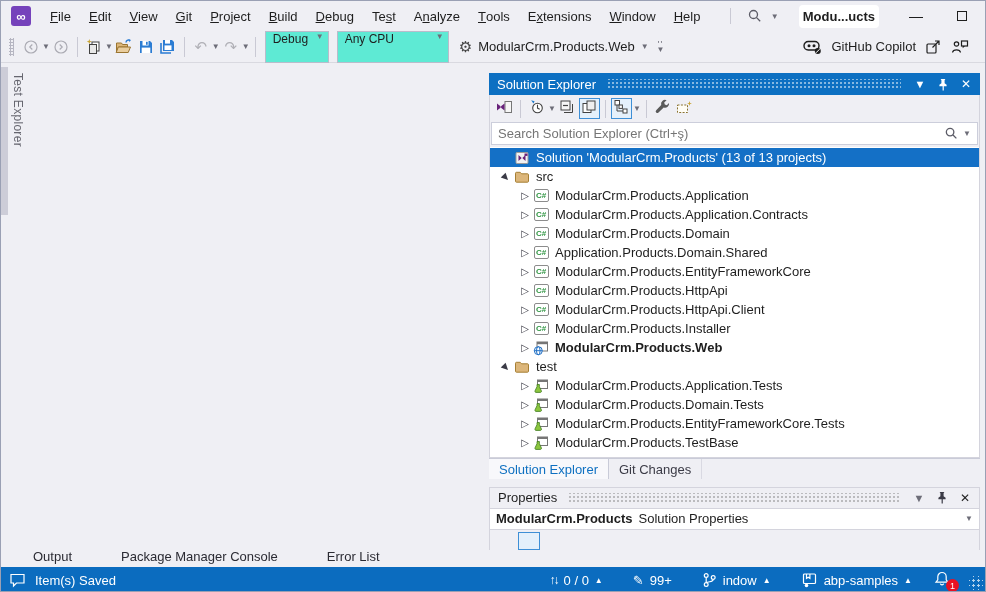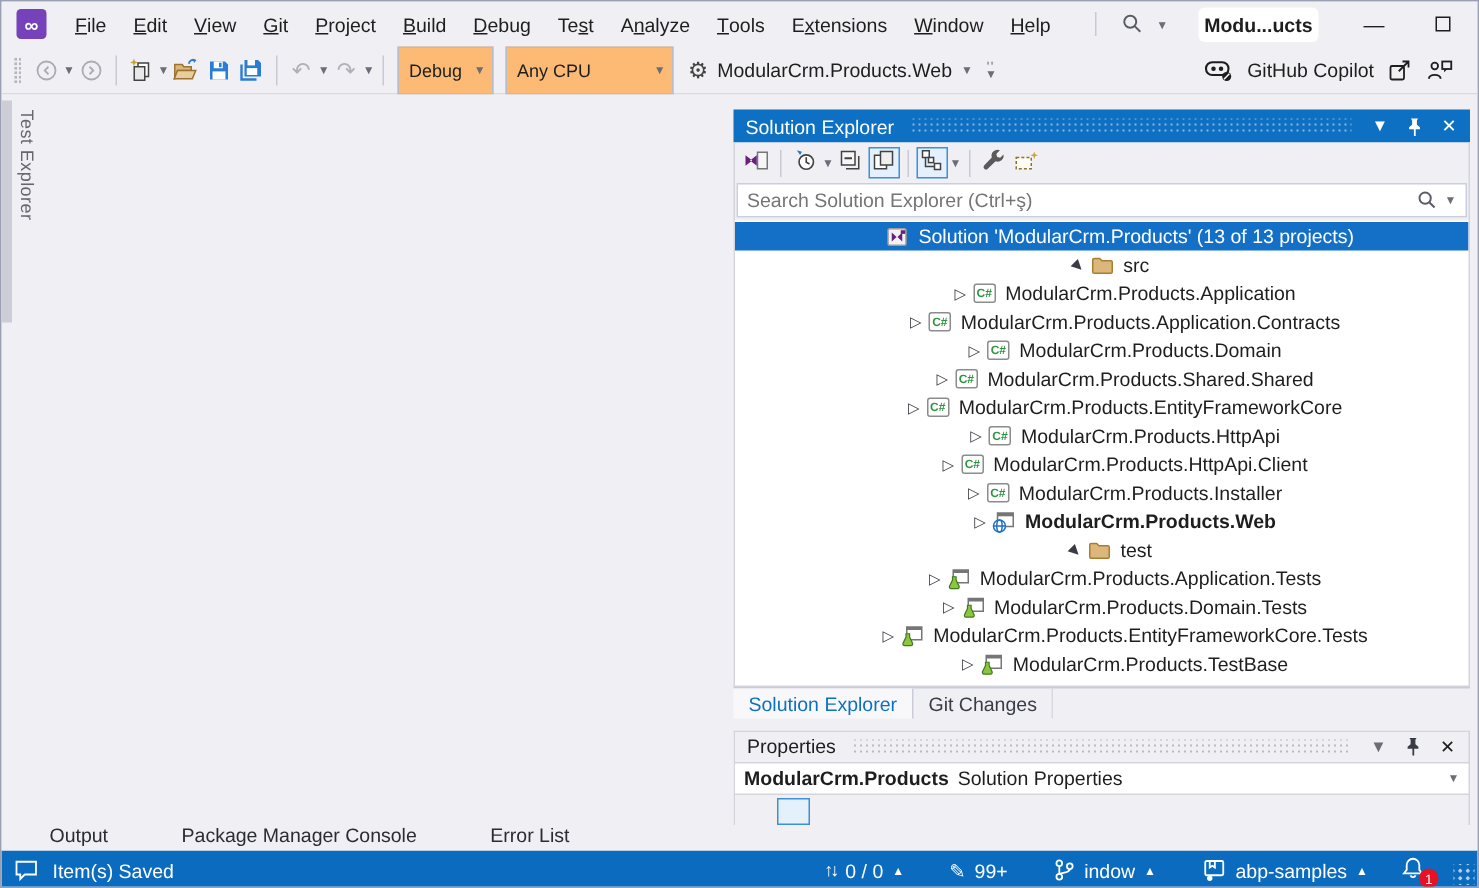--- a/index.html
+++ b/index.html
@@ -24,21 +24,21 @@
   .win-btn { width:46px; height:100%; display:flex; align-items:center; justify-content:center; font-size:14px; color:#1E1E1E; }
   .max-glyph { width:10px; height:10px; border:1.2px solid #1E1E1E; display:inline-block; }
   .caret { font-size:8px; color:#6D6D78; }
 
   
   .toolbar { height:32px; display:flex; align-items:center; background:#EFEFF4; border-bottom:1px solid #D9D9E0; padding:0 6px; }
   .grip { width:5px; height:18px; margin:0 6px 0 2px;
     background-image:radial-gradient(#B6B6C2 1px, transparent 1.1px); background-size:3px 3px; }
   .tbtn { display:flex; align-items:center; justify-content:center; min-width:22px; height:24px; padding:0 1px; }
   .tsep { width:1px; height:20px; background:#C9C9D4; margin:0 5px; }
-  .combo { background:#fdba74; border:1px solid #B9BCCB; height:32px; display:flex; align-items:center;
+  .combo { background:#5eead4; border:1px solid #B9BCCB; height:32px; display:flex; align-items:flex-start;
     font-size:12px; padding:0 4px 0 7px; margin:0 4px; }
   .combo .cval { flex:1; }
   .combo-debug { width:64px; } .combo-cpu { width:112px; }
   .target-sel { display:flex; align-items:center; gap:6px; padding:0 6px; font-size:13px; }
   .gear { font-size:15px; color:#444; }
   .overflow-ind { display:flex; flex-direction:column; align-items:center; line-height:5px; margin-left:2px; color:#6D6D78; }
   .overflow-ind .q { font-size:9px; letter-spacing:1px; }
   .copilot-area { display:flex; align-items:center; gap:9px; padding-right:10px; font-size:13px; }
 
   
@@ -63,21 +63,21 @@
      border-left:1px solid #D4D4DD; border-right:1px solid #D4D4DD; }
   .se-tbtn { display:flex; align-items:center; justify-content:center; min-width:21px; height:21px; border:1px solid transparent; }
   .se-tbtn.selected { border:1px solid #3E8FD6; background:#E4F0FB; }
   .se-sep { width:1px; height:18px; background:#C9C9D4; margin:0 4px; }
 
   .search-row { padding:0 1px 2px 1px; background:#EFEFF4; border-left:1px solid #D4D4DD; border-right:1px solid #D4D4DD; }
   .search-box { height:23px; background:#fff; border:1px solid #CCCEDB; display:flex; align-items:center; padding:0 6px; }
   .search-box input { flex:1; border:none; outline:none; font-size:13px; color:#6A6A74; font-family:inherit; background:transparent; }
 
   .tree { background:#fff; border:1px solid #D4D4DD; border-top:none; height:311px; overflow:hidden; padding-top:1px; }
-  .trow { height:19px; display:flex; align-items:center; font-size:13px; white-space:nowrap;justify-content:center; }
+  .trow { height:19px; display:flex; align-items:center; font-size:13px; white-space:nowrap; }
   .trow.selected { background:#1470C6; color:#fff; }
   .trow .arrow { width:16px; text-align:center; font-size:10px; color:#3B3B46; flex:none; }
   .trow.selected .arrow { color:#fff; }
   .arrow.exp { transform:rotate(45deg); font-size:9px; }
   .ticon { width:16px; height:16px; margin-right:6px; flex:none; display:flex; align-items:center; justify-content:center; }
   .cs-badge { width:15px; height:13px; background:#fff; border:1px solid #8C8C8C; color:#2E9440;
     font-size:8px; font-weight:bold; display:flex; align-items:center; justify-content:center; border-radius:2px; }
   .trow.bold .tlabel { font-weight:700; }
 
   .se-tabs { height:21px; display:flex; background:#EFEFF4; border-top:1px solid #C9CBD8; font-size:13px; }
@@ -376,21 +376,21 @@
               <span class="ticon">
                 <span class="cs-badge">C#</span>
               </span>
               <span class="tlabel">ModularCrm.Products.Domain</span>
             </div>
             <div class="trow">
               <span class="arrow" style="margin-left:27px">▷</span>
               <span class="ticon">
                 <span class="cs-badge">C#</span>
               </span>
-              <span class="tlabel">ModularCrm.Products.Shared.Shared</span>
+              <span class="tlabel">Application.Products.Domain.Shared</span>
             </div>
             <div class="trow">
               <span class="arrow" style="margin-left:27px">▷</span>
               <span class="ticon">
                 <span class="cs-badge">C#</span>
               </span>
               <span class="tlabel">ModularCrm.Products.EntityFrameworkCore</span>
             </div>
             <div class="trow">
               <span class="arrow" style="margin-left:27px">▷</span>

